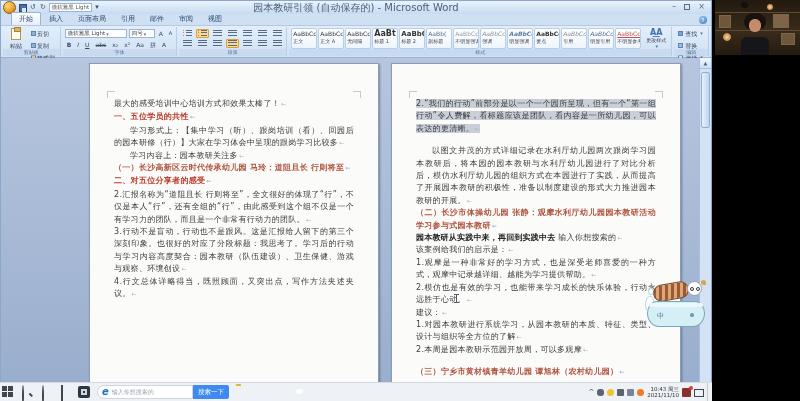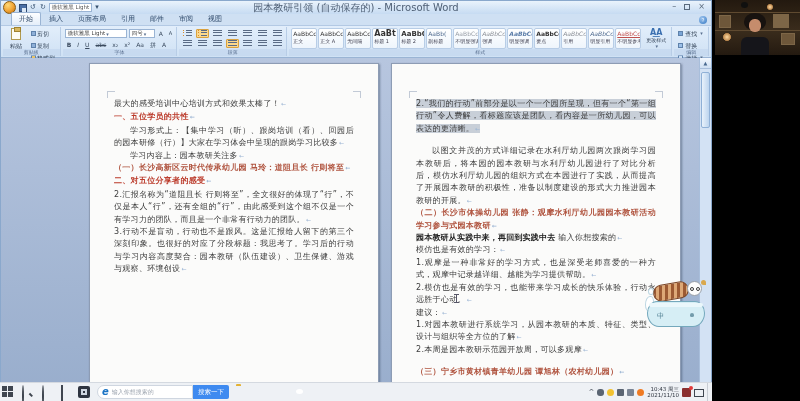--- a/index.html
+++ b/index.html
@@ -383,28 +383,29 @@
       <div class="docarea">
         <div class="page pageL" id="pageL">
             <div class="para p-plain"><span>最大的感受培训中心培训方式和效果太棒了！</span></div>
             <div class="para p-hred"><span>一、五位学员的共性</span></div>
             <div class="para p-indent"><span>学习形式上：【集中学习（听）、跟岗培训（看）、回园后的园本研修（行）】大家在学习体会中呈现的跟岗学习比较多</span></div>
             <div class="para p-indent"><span>学习内容上：园本教研关注多</span></div>
             <div class="para p-sub"><span>（一）长沙高新区云时代传承幼儿园 马玲：道阻且长 行则将至</span></div>
             <div class="para p-hred"><span>二、对五位分享者的感受</span></div>
             <div class="para p-plain"><span>2.汇报名称为“道阻且长 行则将至”，全文很好的体现了“行”，不仅是本人“行”，还有全组的“行”，由此感受到这个组不仅是一个有学习力的团队，而且是一个非常有行动力的团队。</span></div>
             <div class="para p-plain"><span>3.行动不是盲动，行动也不是跟风。这是汇报给人留下的第三个深刻印象。也很好的对应了分段标题：我思考了。学习后的行动与学习内容高度契合：园本教研（队伍建设）、卫生保健、游戏与观察、环境创设</span></div>
+            <div class="para p-plain"><span>4.行文总体详略得当，既照顾面，又突出点，写作方法夹述夹议。</span></div>
           </div>
         <div class="page pageR" id="pageR">
             <div class="para p-hl"><span>2.“我们的行动”前部分是以一个一个园所呈现，但有一个“第一组行动”令人费解，看标题应该是团队，看内容是一所幼儿园，可以表达的更清晰。</span></div>
             <div class="para p-sp"></div>
             <div class="para p-indent"><span>以图文并茂的方式详细记录在水利厅幼儿园两次跟岗学习园本教研后，将本园的园本教研与水利厅幼儿园进行了对比分析后，模仿水利厅幼儿园的组织方式在本园进行了实践，从而提高了开展园本教研的积极性，准备以制度建设的形式大力推进园本教研的开展。</span></div>
             <div class="para p-sub"><span>（二）长沙市体操幼儿园 张静：观摩水利厅幼儿园园本教研活动学习参与式园本教研</span></div>
             <div class="para p-mix"><b>园本教研从实践中来，再回到实践中去</b><span> 输入你想搜索的</span></div>
-            <div class="para p-plain"><span>模仿也是有效的学习：</span></div>
+            <div class="para p-plain"><span>该案例给我们的启示是：</span></div>
             <div class="para p-plain"><span>1.观摩是一种非常好的学习方式，也是深受老师喜爱的一种方式，观摩中记录越详细、越能为学习提供帮助。</span></div>
             <div class="para p-plain"><span>2.模仿也是有效的学习，也能带来学习成长的快乐体验，行动永远胜于心动。</span></div>
             <div class="para p-plain"><span>建议：</span></div>
             <div class="para p-plain"><span>1.对园本教研进行系统学习，从园本教研的本质、特征、类型、设计与组织等全方位的了解</span></div>
             <div class="para p-plain"><span>2.本周是园本教研示范园开放周，可以多观摩</span></div>
             <div class="para p-sp"></div>
             <div class="para p-sub"><span>（三）宁乡市黄材镇青羊幼儿园 谭旭林（农村幼儿园）</span></div>
           </div>
         <div class="ibeam"></div>
         <div class="vscroll">

